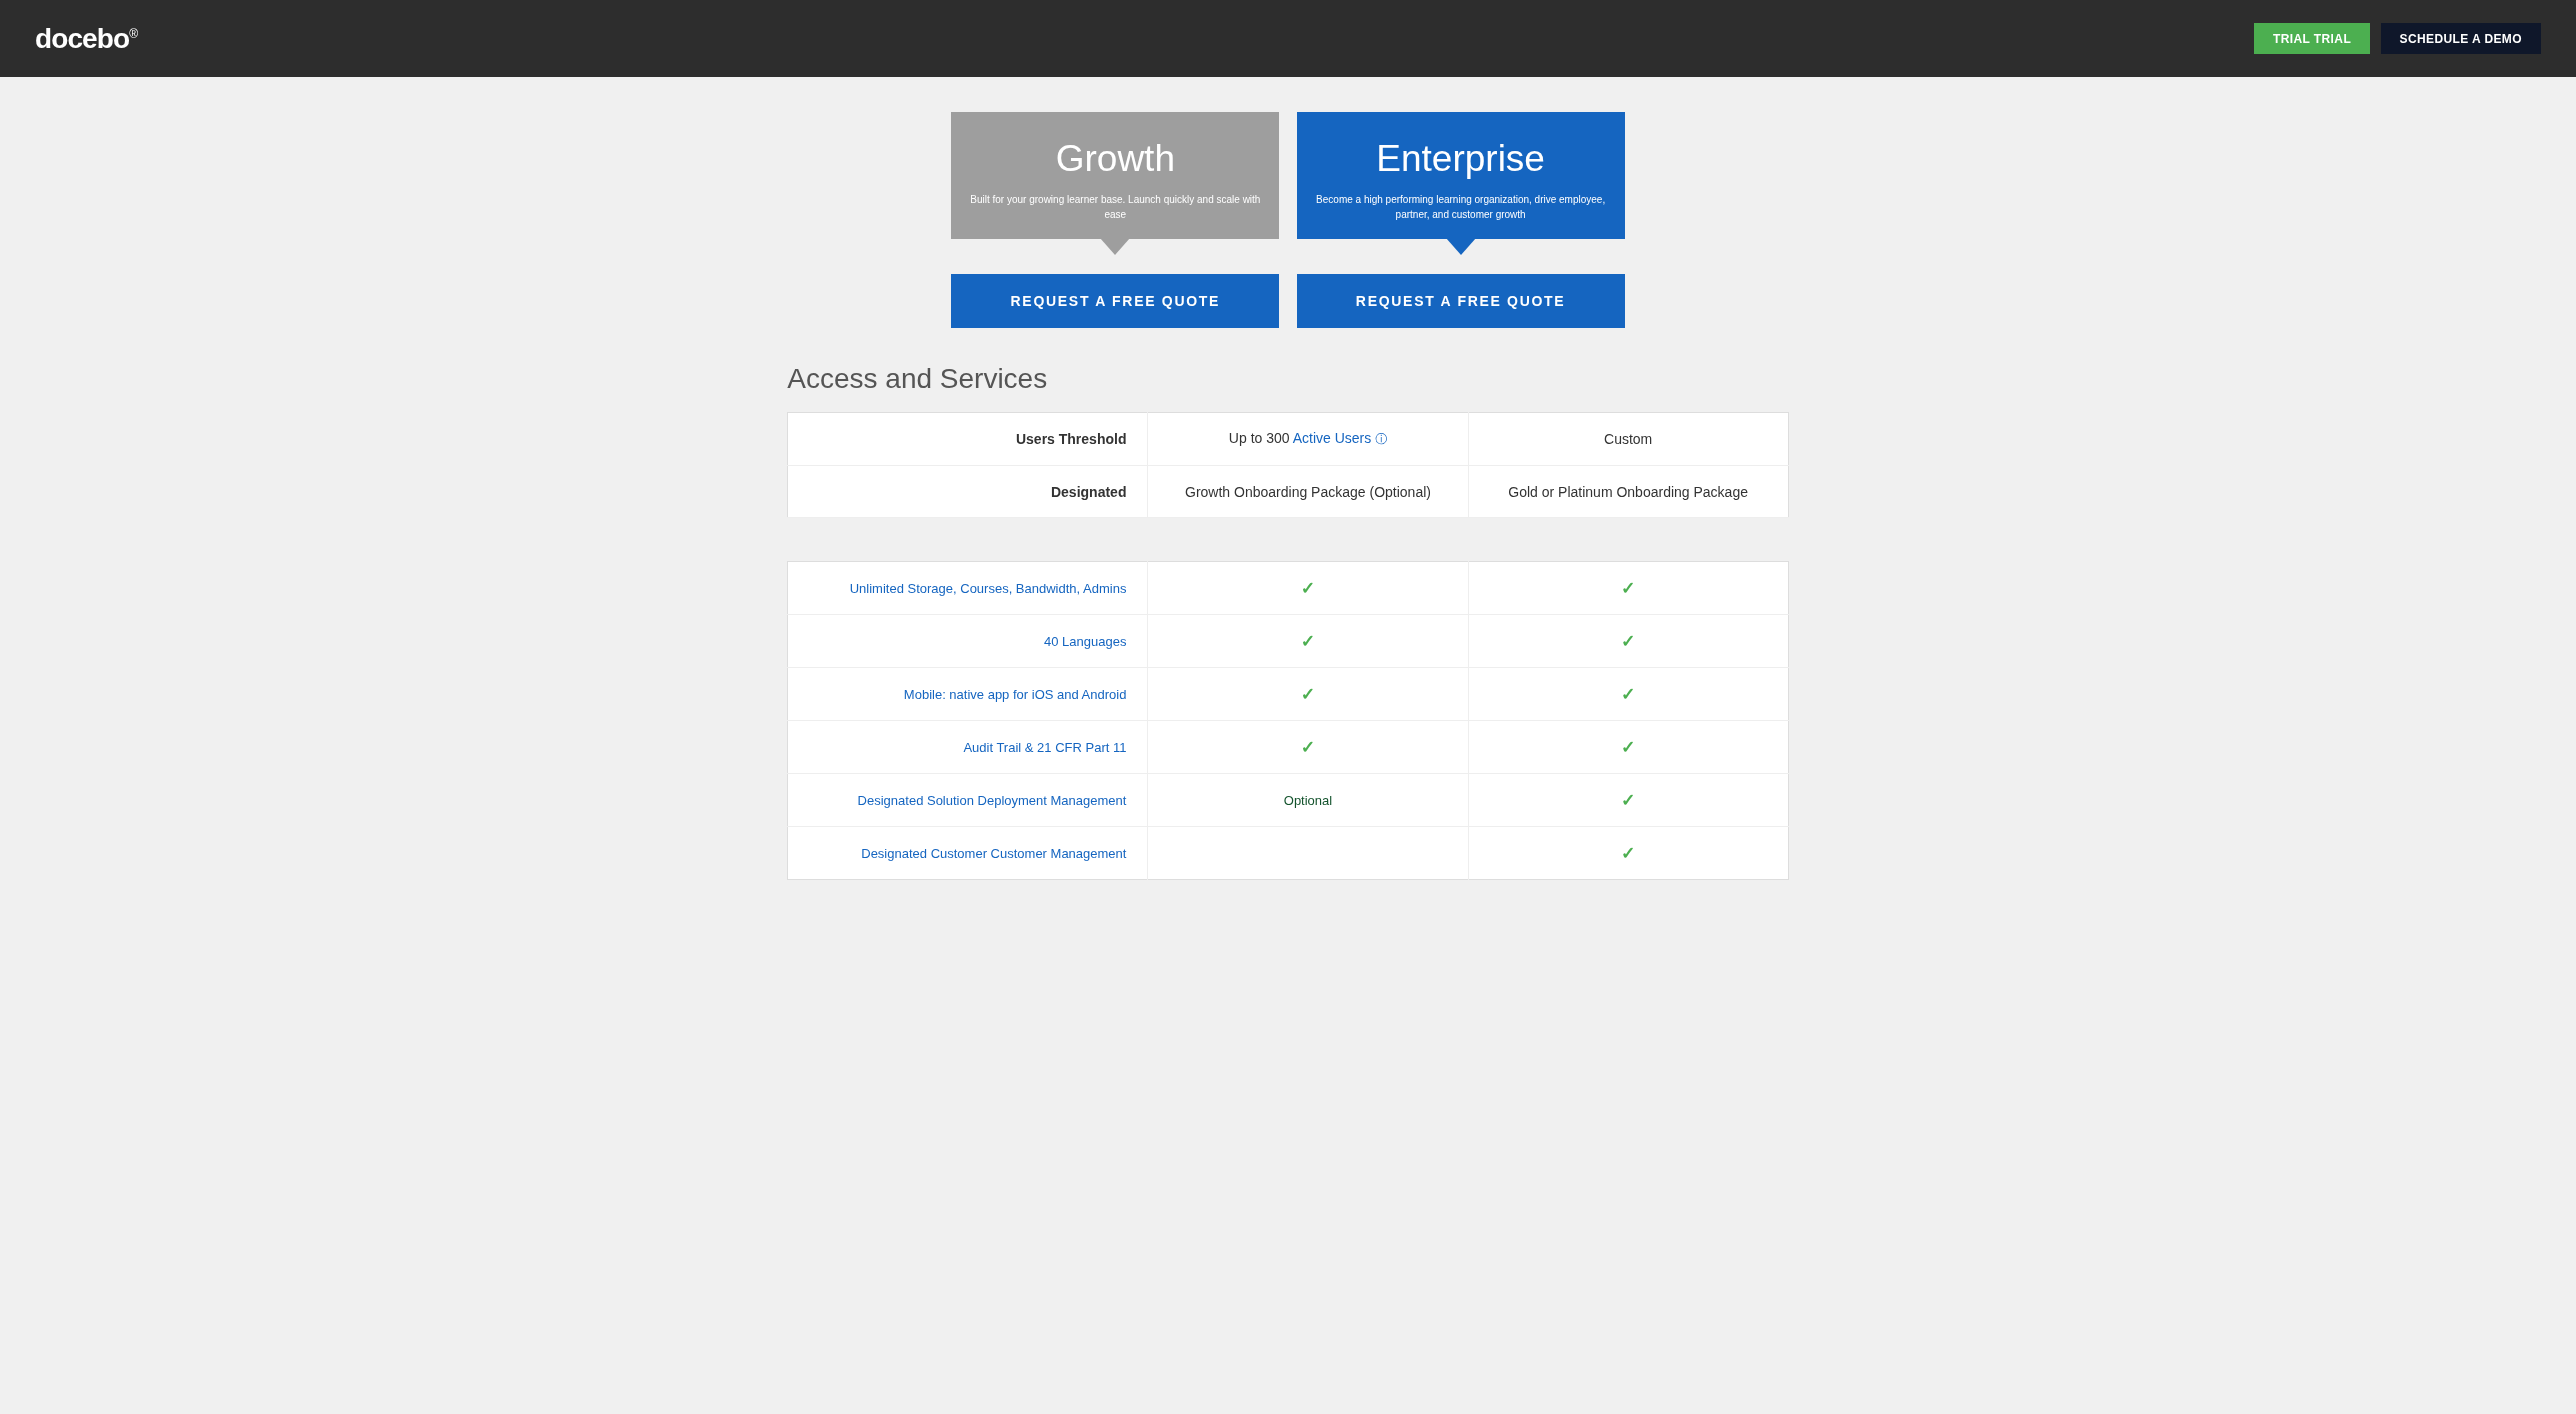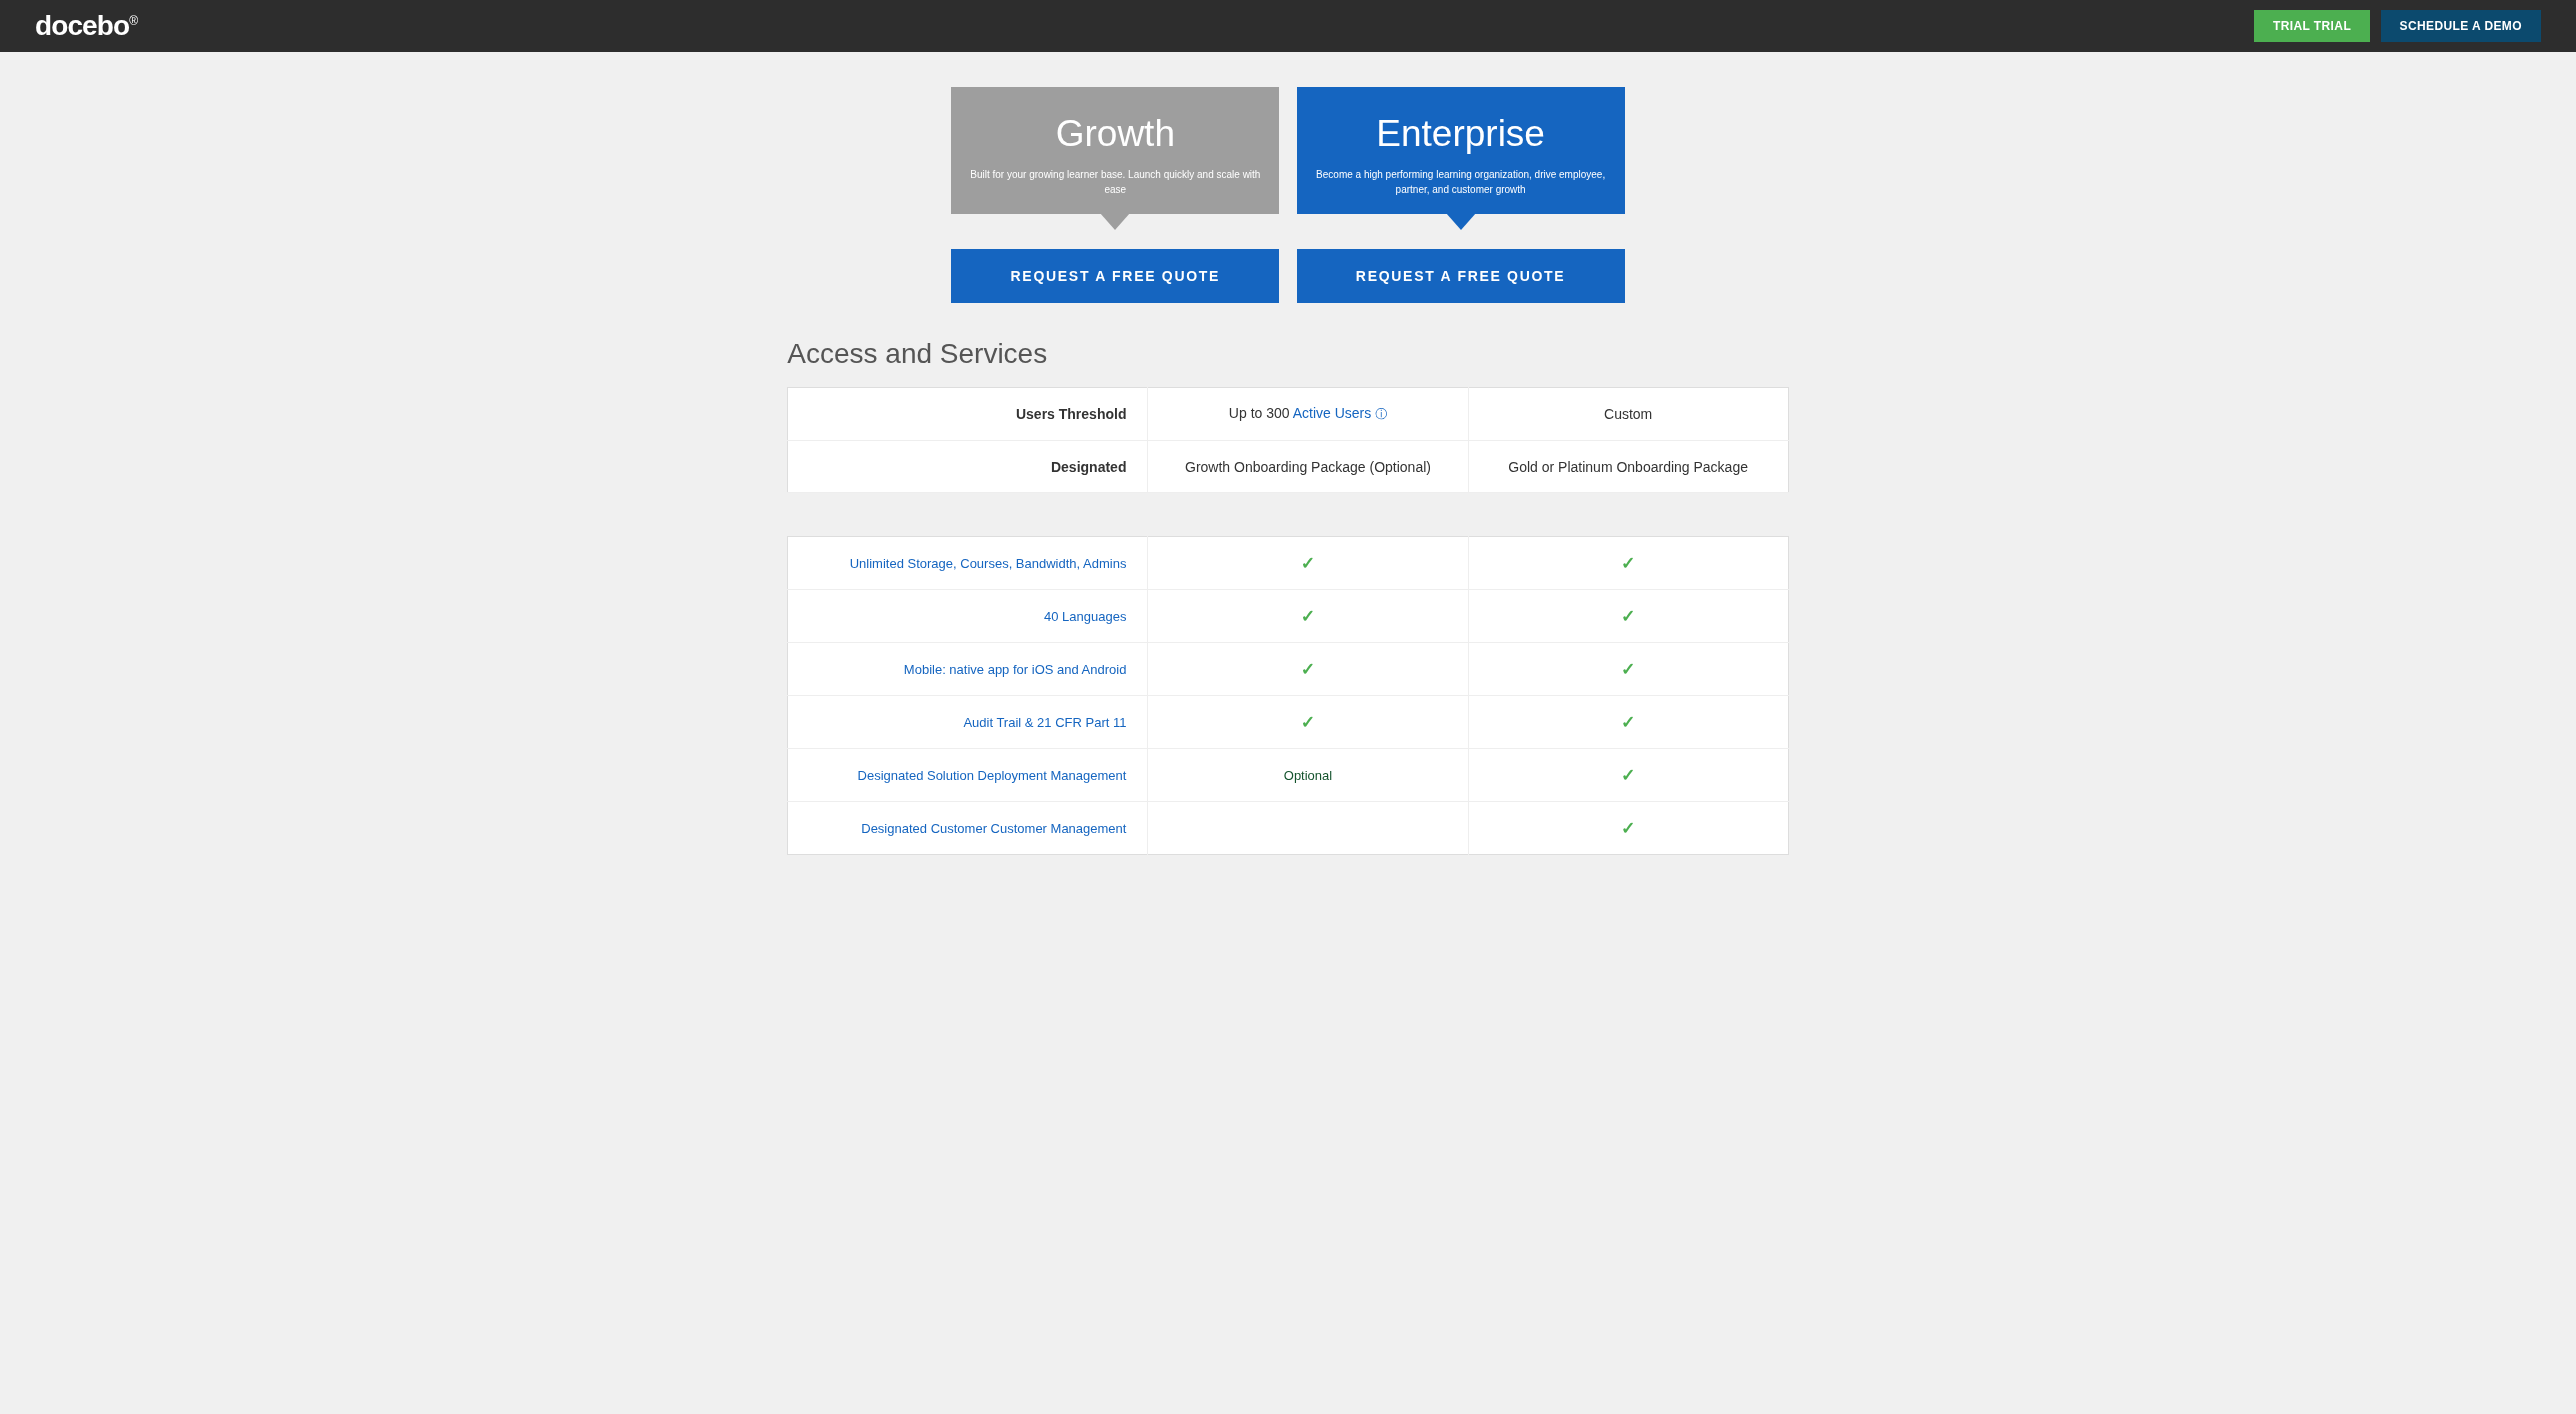--- a/index.html
+++ b/index.html
@@ -10,21 +10,21 @@
 
     body {
       font-family: 'Helvetica Neue', Helvetica, Arial, sans-serif;
       background-color: #f0f0f0;
       color: #333;
     }
 
     
     .navbar {
       background-color: #2d2d2d;
-      height: 52px;
+      height: 77px;
       display: flex;
       align-items: center;
       justify-content: space-between;
       padding: 2px 35px;
     }
 
     .navbar-logo {
       color: #fff;
       font-size: 28px;
       font-weight: bold;
@@ -46,21 +46,21 @@
       color: #fff;
       border: none;
       padding: 8.6px 19px;
       font-size: 12px;
       font-weight: bold;
       cursor: pointer;
       letter-spacing: 0.4px;
     }
 
     .btn-schedule-demo {
-      background-color: #0c4a6e;
+      background-color: #0f172a;
       color: #fff;
       border: none;
       padding: 8.6px 19px;
       font-size: 12px;
       font-weight: bold;
       cursor: pointer;
       letter-spacing: 0.4px;
     }
 
     

